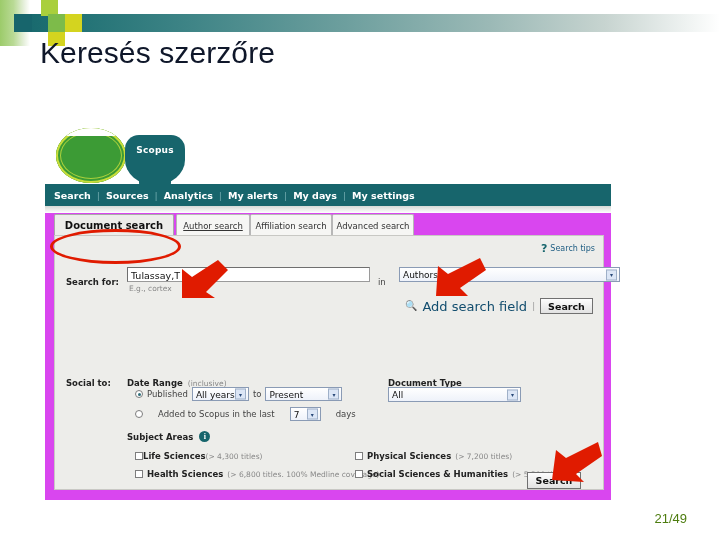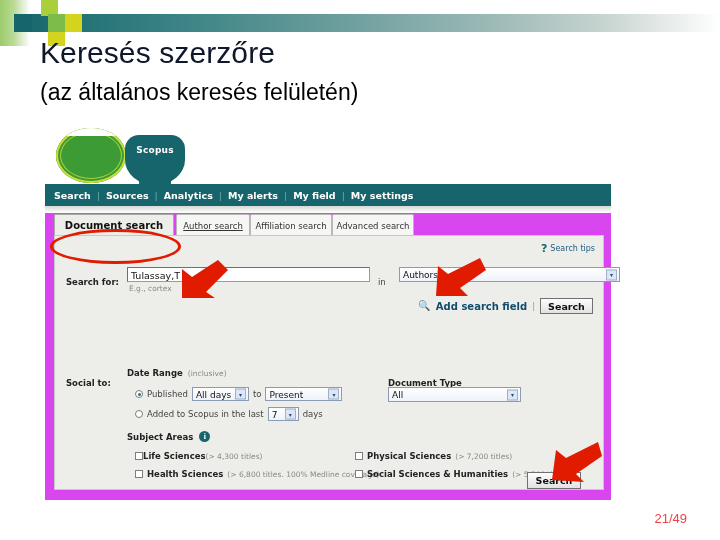--- a/index.html
+++ b/index.html
@@ -114,21 +114,21 @@
     font-size:6px;color:#2a4a7a;line-height:1;
   }
   .btn{
     background:linear-gradient(to bottom,#fdfdfd,#e2e2e2);
     border:1px solid #707070;
     font-size:9.5px;font-weight:bold;color:#111;
     display:flex;align-items:center;justify-content:center;
     box-sizing:border-box;
   }
   .link{font-size:8px;color:#1d5c82;}
-  .link-b{font-size:10px;color:#124d6e;font-weight:bold;}
+  .link-b{font-size:13px;color:#124d6e;font-weight:normal;}
 
   .radio{
     width:8px;height:8px;border-radius:50%;border:1px solid #7d7d7d;background:#fff;
     display:inline-block;box-sizing:border-box;position:relative;vertical-align:-1px;
   }
   .radio.on:after{content:"";position:absolute;left:1.5px;top:1.5px;width:3px;height:3px;border-radius:50%;background:#2f6f7a;}
   .chk{
     width:8px;height:8px;border:1px solid #7d7d7d;background:#fff;
     display:inline-block;box-sizing:border-box;position:relative;vertical-align:-1px;
   }
@@ -141,42 +141,41 @@
 
   
   .ellipse{
     position:absolute;border:3px solid #e01b00;border-radius:50%;
     pointer-events:none;
   }
   .arrow{position:absolute;pointer-events:none;}
 
   .pagenum{
     position:absolute;right:33px;bottom:14px;
-    font-size:13px;color:#ef4444;
+    font-size:13px;color:#4d7c0f;
   }
 </style>
 </head>
 <body>
 
 <div class="deco">
   <div class="deco-band"></div>
   <div class="deco-band-left"></div>
   <div class="sq" style="left:14px;top:14px;width:18px;height:18px;background:#17656c;"></div>
   <div class="sq" style="left:32px;top:0px;width:16px;height:14px;background:#ffffff;"></div>
   <div class="sq" style="left:41px;top:0px;width:17px;height:16px;background:#a9cf3c;"></div>
   <div class="sq" style="left:48px;top:14px;width:17px;height:18px;background:#7dbb4a;"></div>
   <div class="sq" style="left:65px;top:14px;width:17px;height:18px;background:#d4d41f;"></div>
   <div class="sq" style="left:48px;top:32px;width:17px;height:14px;background:#d4d41f;"></div>
   <div class="sq" style="left:30px;top:32px;width:18px;height:13px;background:#ffffff;"></div>
   <div class="sq" style="left:82px;top:0px;width:16px;height:14px;background:#ffffff;"></div>
 </div>
 
 <div class="title-wrap">
   <div class="title1">Keresés szerzőre</div>
-  <div class="title2">(az általános keresés felületén)</div>
 </div>
 
 <div class="shot">
 
   <div class="shot-top">
     <div class="logo-circle"></div>
     <div class="logo-tab">
       <span>Scopus</span>
     </div>
   </div>
@@ -184,21 +183,21 @@
   <div class="navbar">
     <ul>
       <li>Search</li>
       <li class="sep">|</li>
       <li>Sources</li>
       <li class="sep">|</li>
       <li>Analytics</li>
       <li class="sep">|</li>
       <li>My alerts</li>
       <li class="sep">|</li>
-      <li>My field</li>
+      <li>My days</li>
       <li class="sep">|</li>
       <li>My settings</li>
     </ul>
   </div>
   <div class="navbar-shadow"></div>
 
   <div class="tabstrip">
     <div class="tab active" style="left:9px;width:118px;">Document search</div>
     <div class="tab" style="left:131px;width:72px;text-decoration:underline;">Author search</div>
     <div class="tab" style="left:287px;width:80px;">Advanced search</div>
@@ -237,40 +236,40 @@
       <span class="btn" style="width:53px;height:16px;">Search</span>
     </div>
   </div>
 
   <div class="panel2">
 
     <div style="position:absolute;left:11px;top:10px;">
       <span class="lbl">Social to:</span>
     </div>
 
-    <div style="position:absolute;left:72px;top:0;">
+    <div style="position:absolute;left:72px;top:10px;">
       <span class="lbl">Date Range</span>
       <span class="gray-s">(inclusive)</span>
     </div>
 
     <div style="position:absolute;left:80px;top:26px;display:flex;align-items:center;gap:4px;">
       <span class="radio on"></span>
       <span class="lbl-n">Published</span>
       <span class="selbox" style="width:57px;height:14px;line-height:12px;">
-        <span>All days</span>
+        <span>All years</span>
         <span class="arr">▾</span>
       </span>
       <span class="lbl-n">to</span>
       <span class="selbox" style="width:77px;height:14px;line-height:12px;">
         <span>Present</span>
         <span class="arr">▾</span>
       </span>
     </div>
 
-    <div style="position:absolute;left:80px;top:46px;display:flex;align-items:center;gap:4px;">
+    <div style="position:absolute;left:80px;top:46px;display:flex;align-items:center;gap:15px;">
       <span class="radio"></span>
       <span class="lbl-n">Added to Scopus in the last</span>
       <span class="selbox" style="width:31px;height:14px;line-height:12px;">
         <span>7</span>
         <span class="arr">▾</span>
       </span>
       <span class="lbl-n">days</span>
     </div>
 
     <div style="position:absolute;left:333px;top:10px;">

